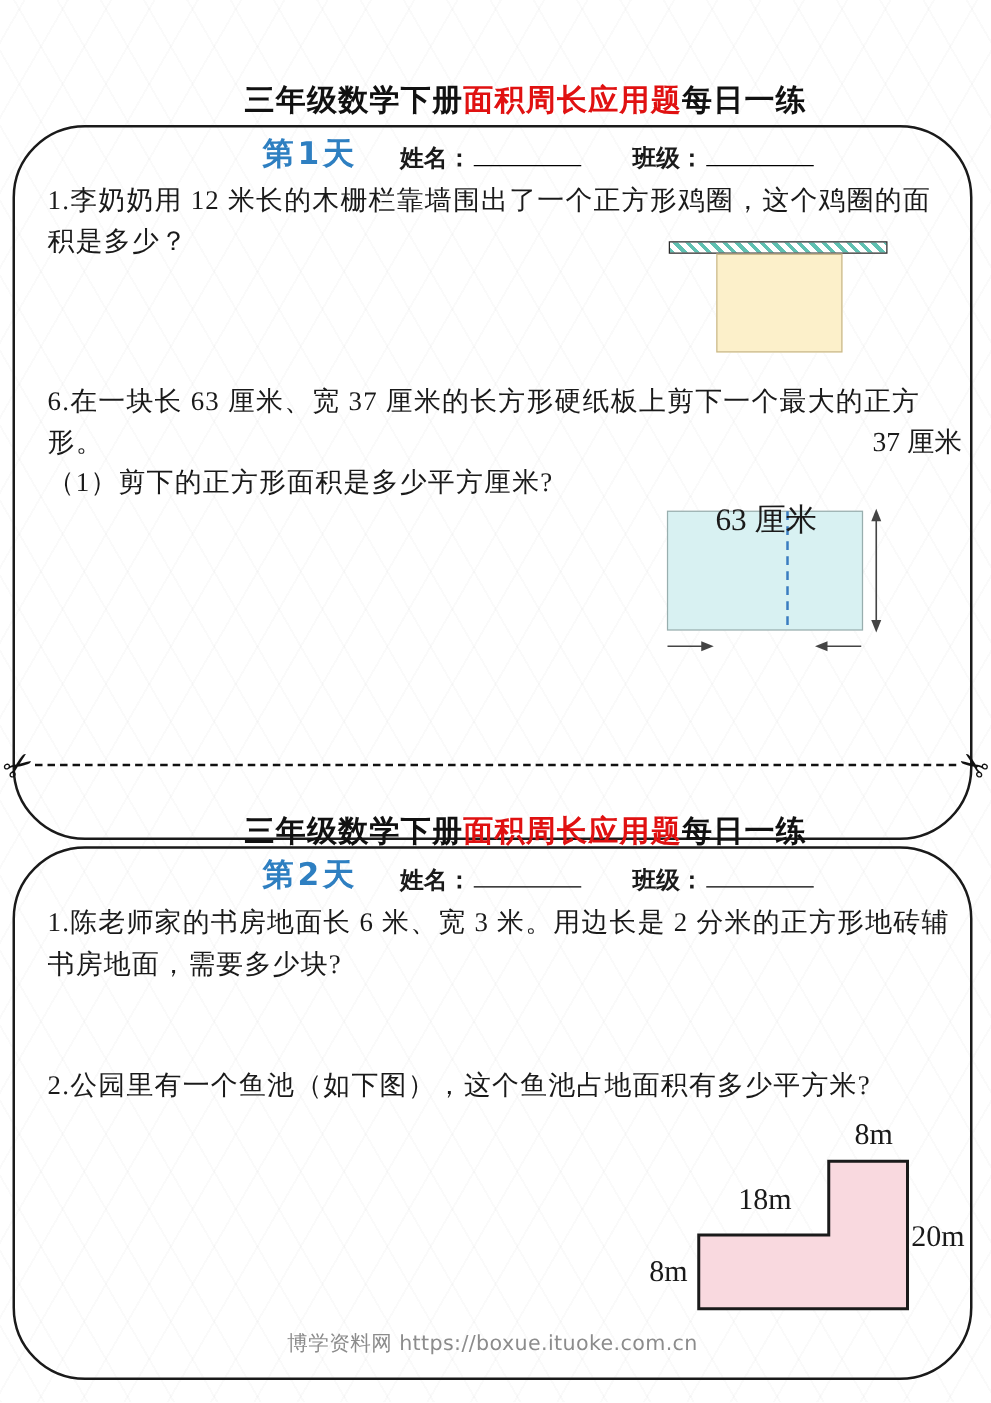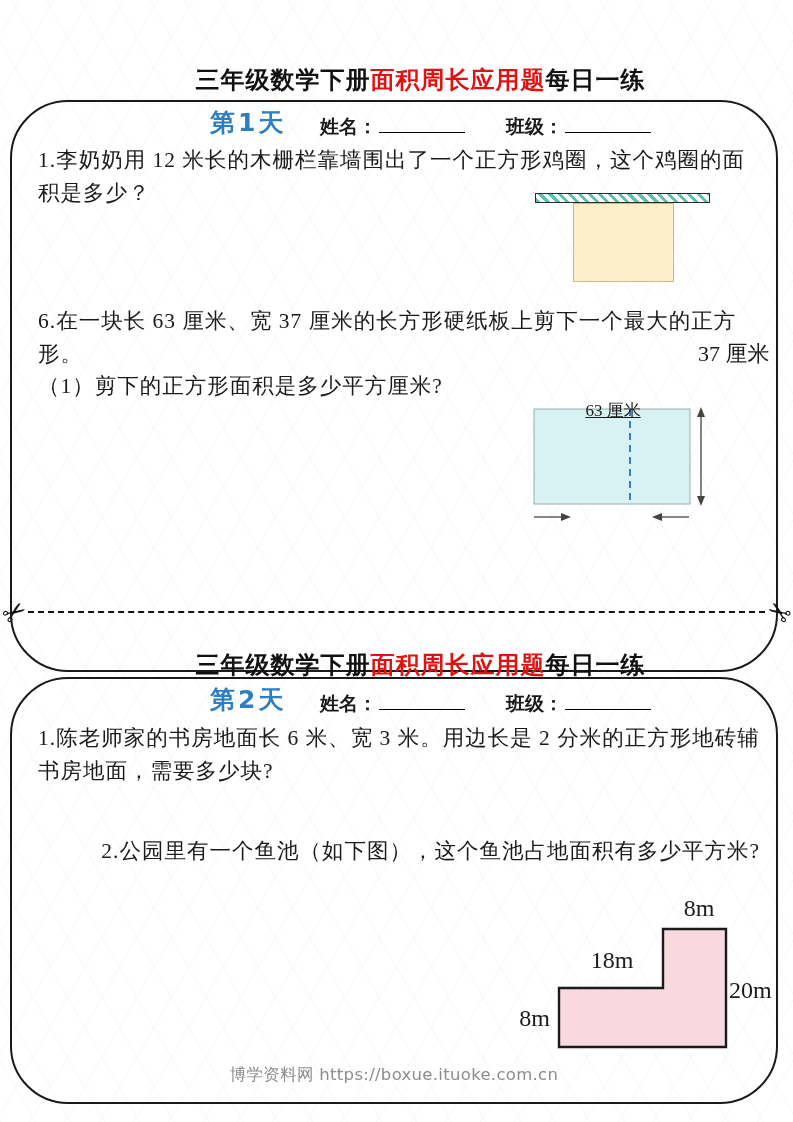--- a/index.html
+++ b/index.html
@@ -37,38 +37,38 @@
   .field-name { left:308px; } .field-class { left:494px; }
   .blank { display:inline-block; width:86px; height:17px;
     border-bottom:1.6px solid #000; margin-left:2px; }
 
   .prob {
     position:absolute; left:26px; right:16px; font-size:21.5px;
     line-height:1.55; letter-spacing:1px; margin:0;
   }
   .s1-p1 { top:42px; }  .s1-p2 { top:203px; }
   .s1-q1 { top:268px; } .s1-q2 { top:356px; }
-  .s2-p1 { top:43px; }  .s2-p2 { top:156px;text-align:right; }
+  .s2-p1 { top:43px; }  .s2-p2 { top:173px; }
 
   
   .wall {
     position:absolute; left:523px; top:91px; width:173px; height:8px;
     border:1.6px solid #2a2a2a;
     background:repeating-linear-gradient(45deg, #5fc0b1 0 3px, #ffffff 3px 7px);
   }
   .coop {
     position:absolute; left:561px; top:101px; width:99px; height:77px;
     background:#fcf0ca; border:1px solid #c9b98c;
   }
 
   
   .diag-rect { position:absolute; left:521px; top:302px; width:250px; height:135px; }
   .lbl-37 { position:absolute; left:696px; top:339px; font-size:22px; white-space:nowrap; }
   .lbl-63 { position:absolute; left:536px; top:399px; width:150px; text-align:center;
-            font-size:17px; white-space:nowrap;text-decoration:underline; }
+            font-size:25px; white-space:nowrap; }
 
   
   .cutline { position:absolute; left:0; top:594px; width:793px; height:38px; }
   .cutline .dash { position:absolute; left:28px; right:28px; top:17px;
     border-top:2px dashed #111; }
   .scissors { position:absolute; font-size:28px; color:#111; top:2px;
     font-family:"DejaVu Sans", sans-serif; }
   .scissors-left  { left:3px; transform:rotate(-35deg); }
   .scissors-right { right:3px; transform:scaleX(-1) rotate(-35deg); }
 

